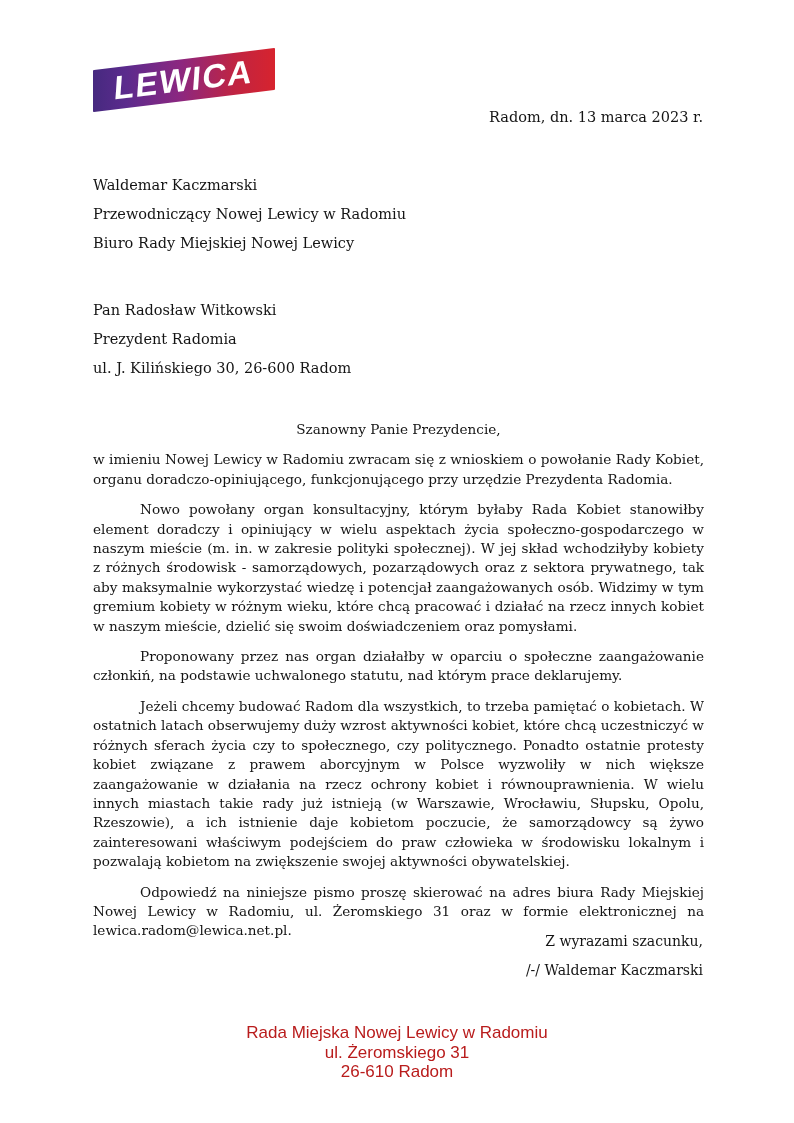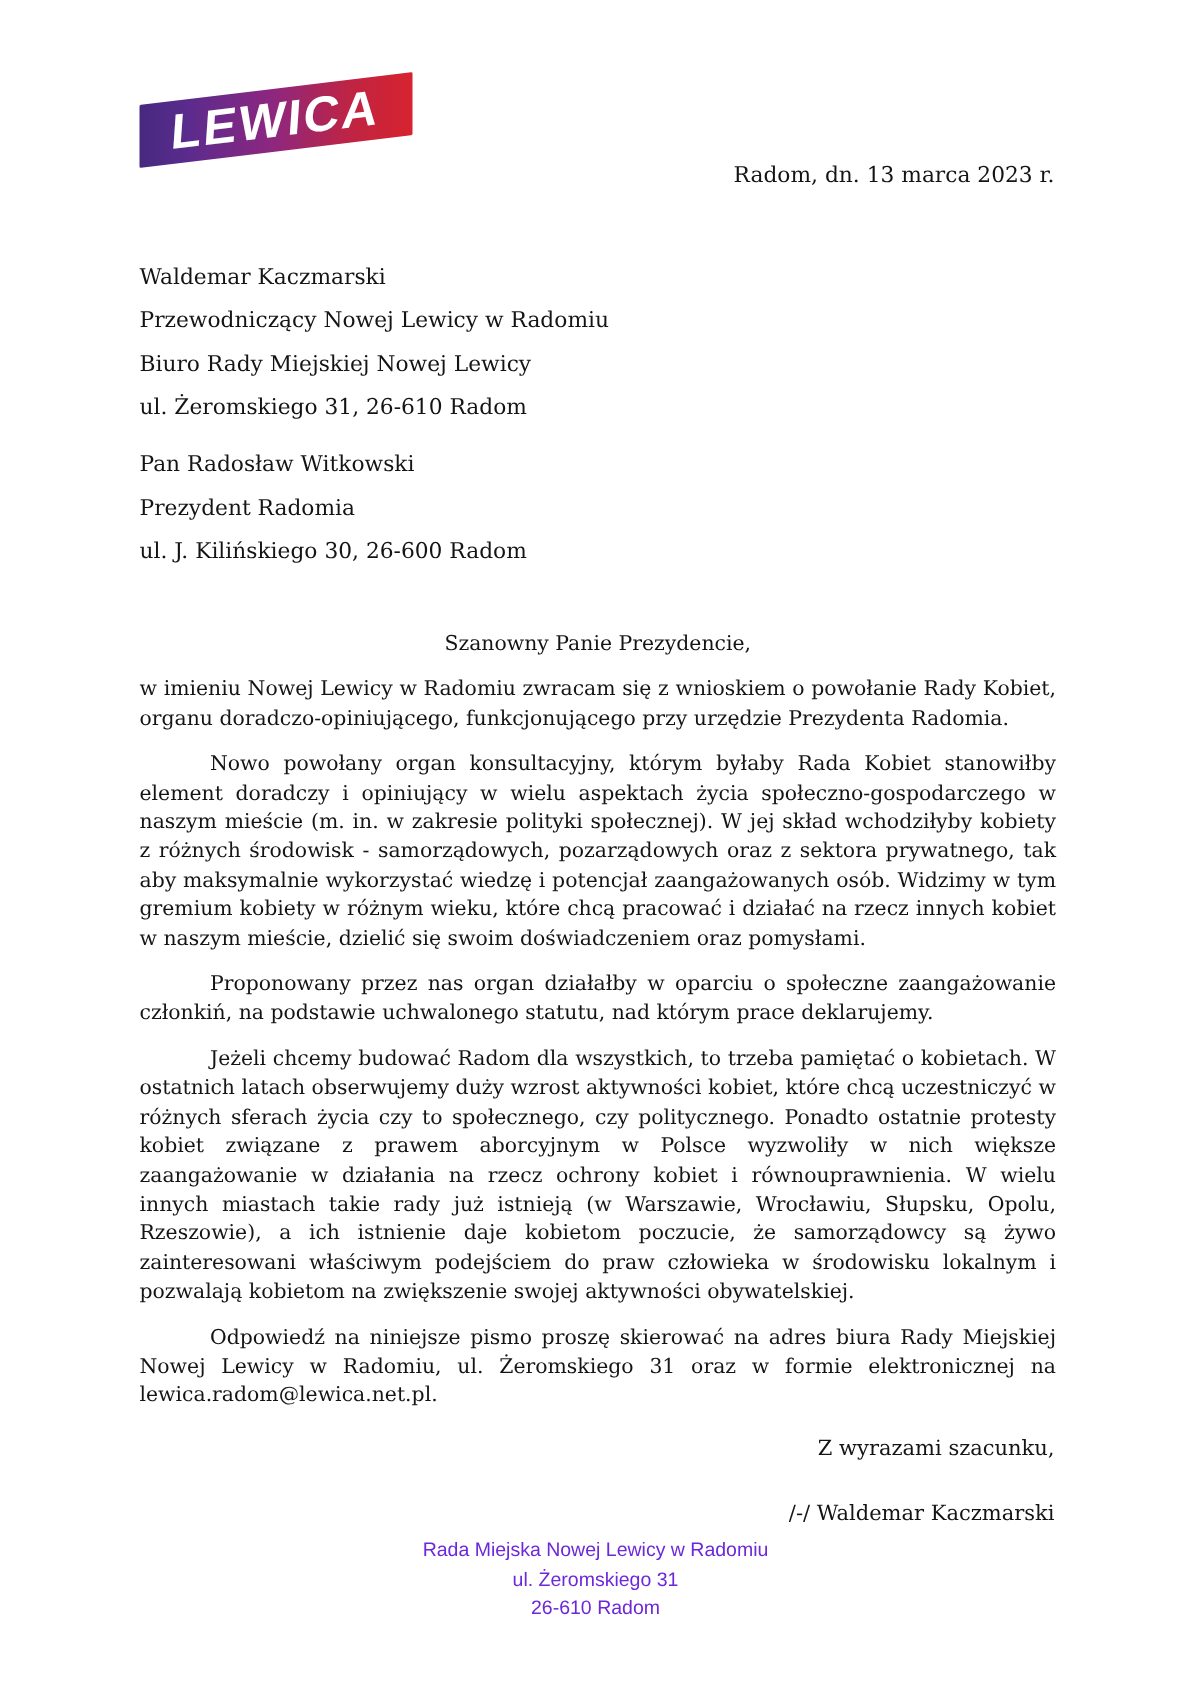--- a/index.html
+++ b/index.html
@@ -66,48 +66,47 @@
   .salutation { text-align: center; }
   .para { text-align: justify; }
   .para.indent { text-indent: 47px; }
 
   .closing-block {
     position: absolute;
     left: 93px; top: 932px; width: 610px;
     text-align: right;
     font-size: 14px;
   }
-  .closing-block p { margin-bottom: 11px; line-height: 18px; margin-top: 25px; }
+  .closing-block p { margin-bottom: 11px; line-height: 18px; }
 
   .page-footer {
     position: absolute;
     left: 0; top: 1023px; width: 794px;
     text-align: center;
     font-family: "Liberation Sans", sans-serif;
-    font-size: 13px;
+    font-size: 17px;
     line-height: 19.5px;
-    color: #6d28d9;
+    color: #b91c1c;
   }
 </style>
 </head>
 <body>
 
 <div class="page">
 
   <div class="logo-banner">
     <span class="logo-text">LEWICA</span>
   </div>
 
   <div class="date-line">Radom, dn. 13 marca 2023 r.</div>
 
   <div class="sender-block">
     <p>Waldemar Kaczmarski</p>
     <p>Przewodniczący Nowej Lewicy w Radomiu</p>
     <p>Biuro Rady Miejskiej Nowej Lewicy</p>
-    <p>ul. Żeromskiego 31, 26-610 Radom</p>
   </div>
 
   <div class="recipient-block">
     <p>Pan Radosław Witkowski</p>
     <p>Prezydent Radomia</p>
     <p>ul. J. Kilińskiego 30, 26-600 Radom</p>
   </div>
 
   <div class="letter-body">
     <p class="salutation">Szanowny Panie Prezydencie,</p>

